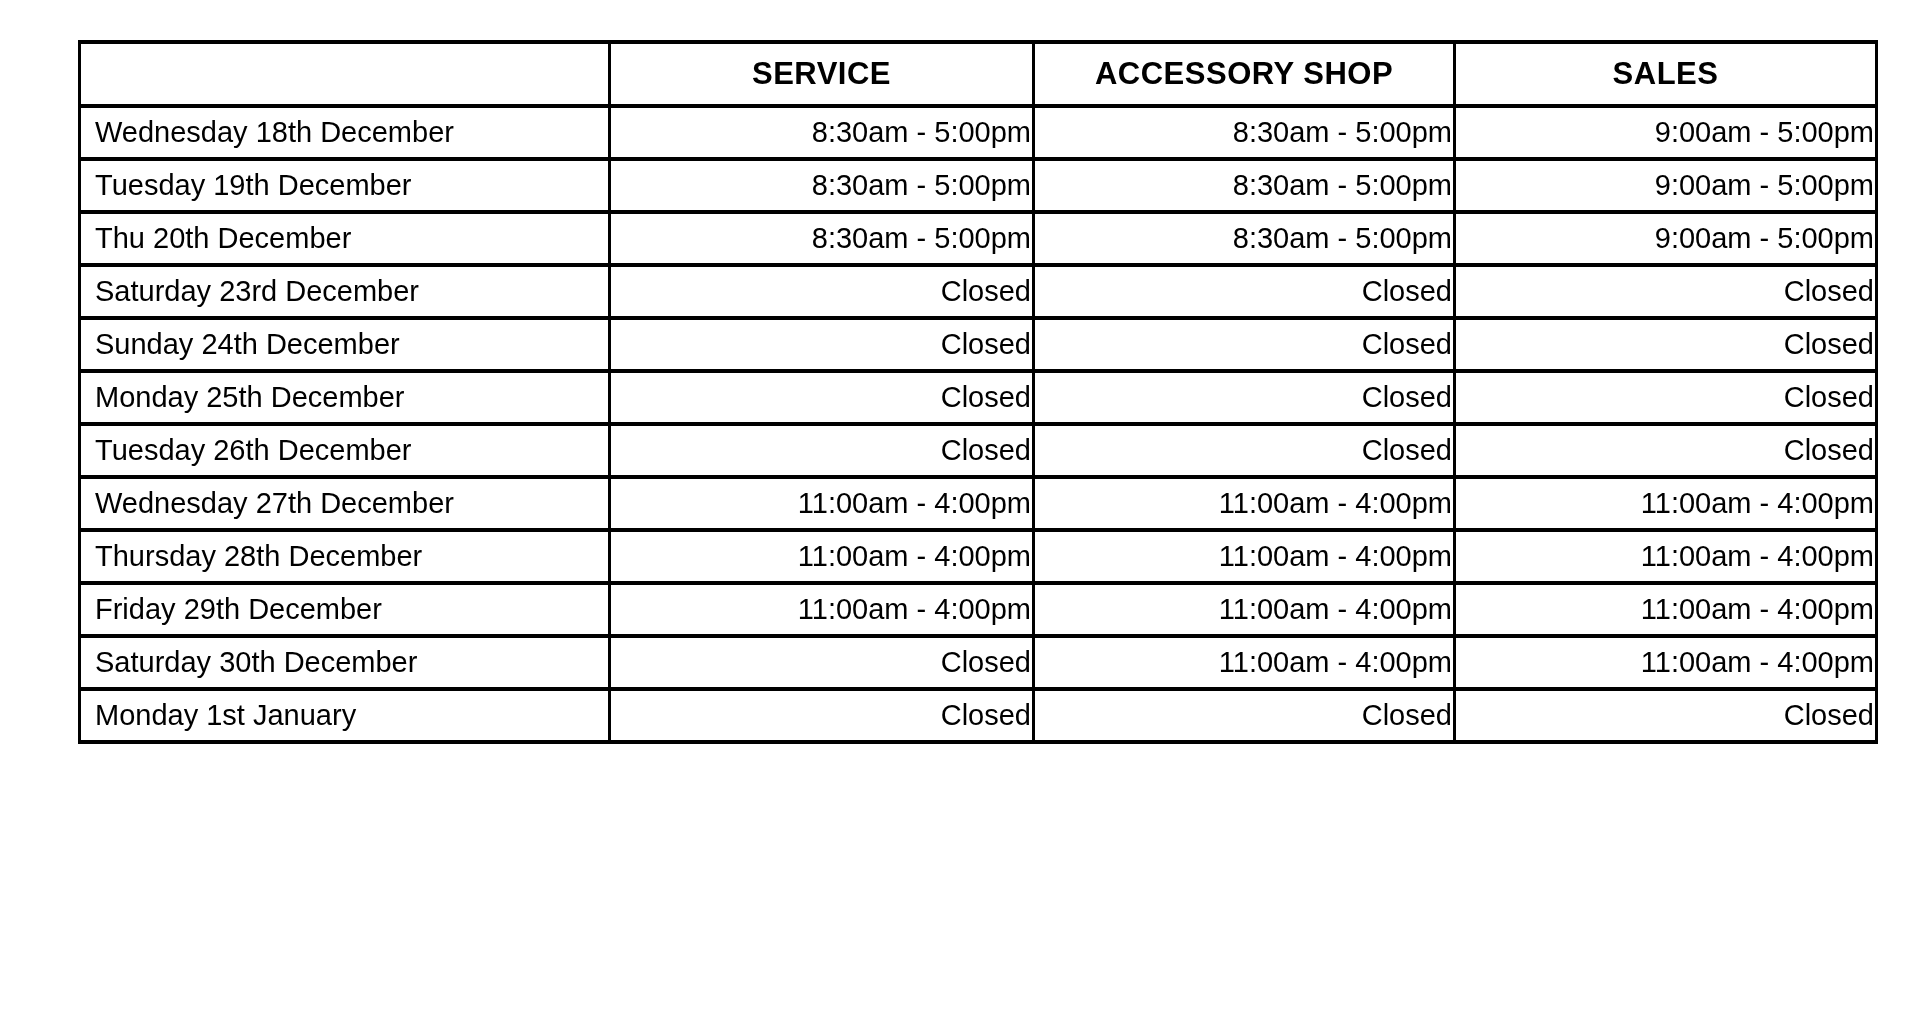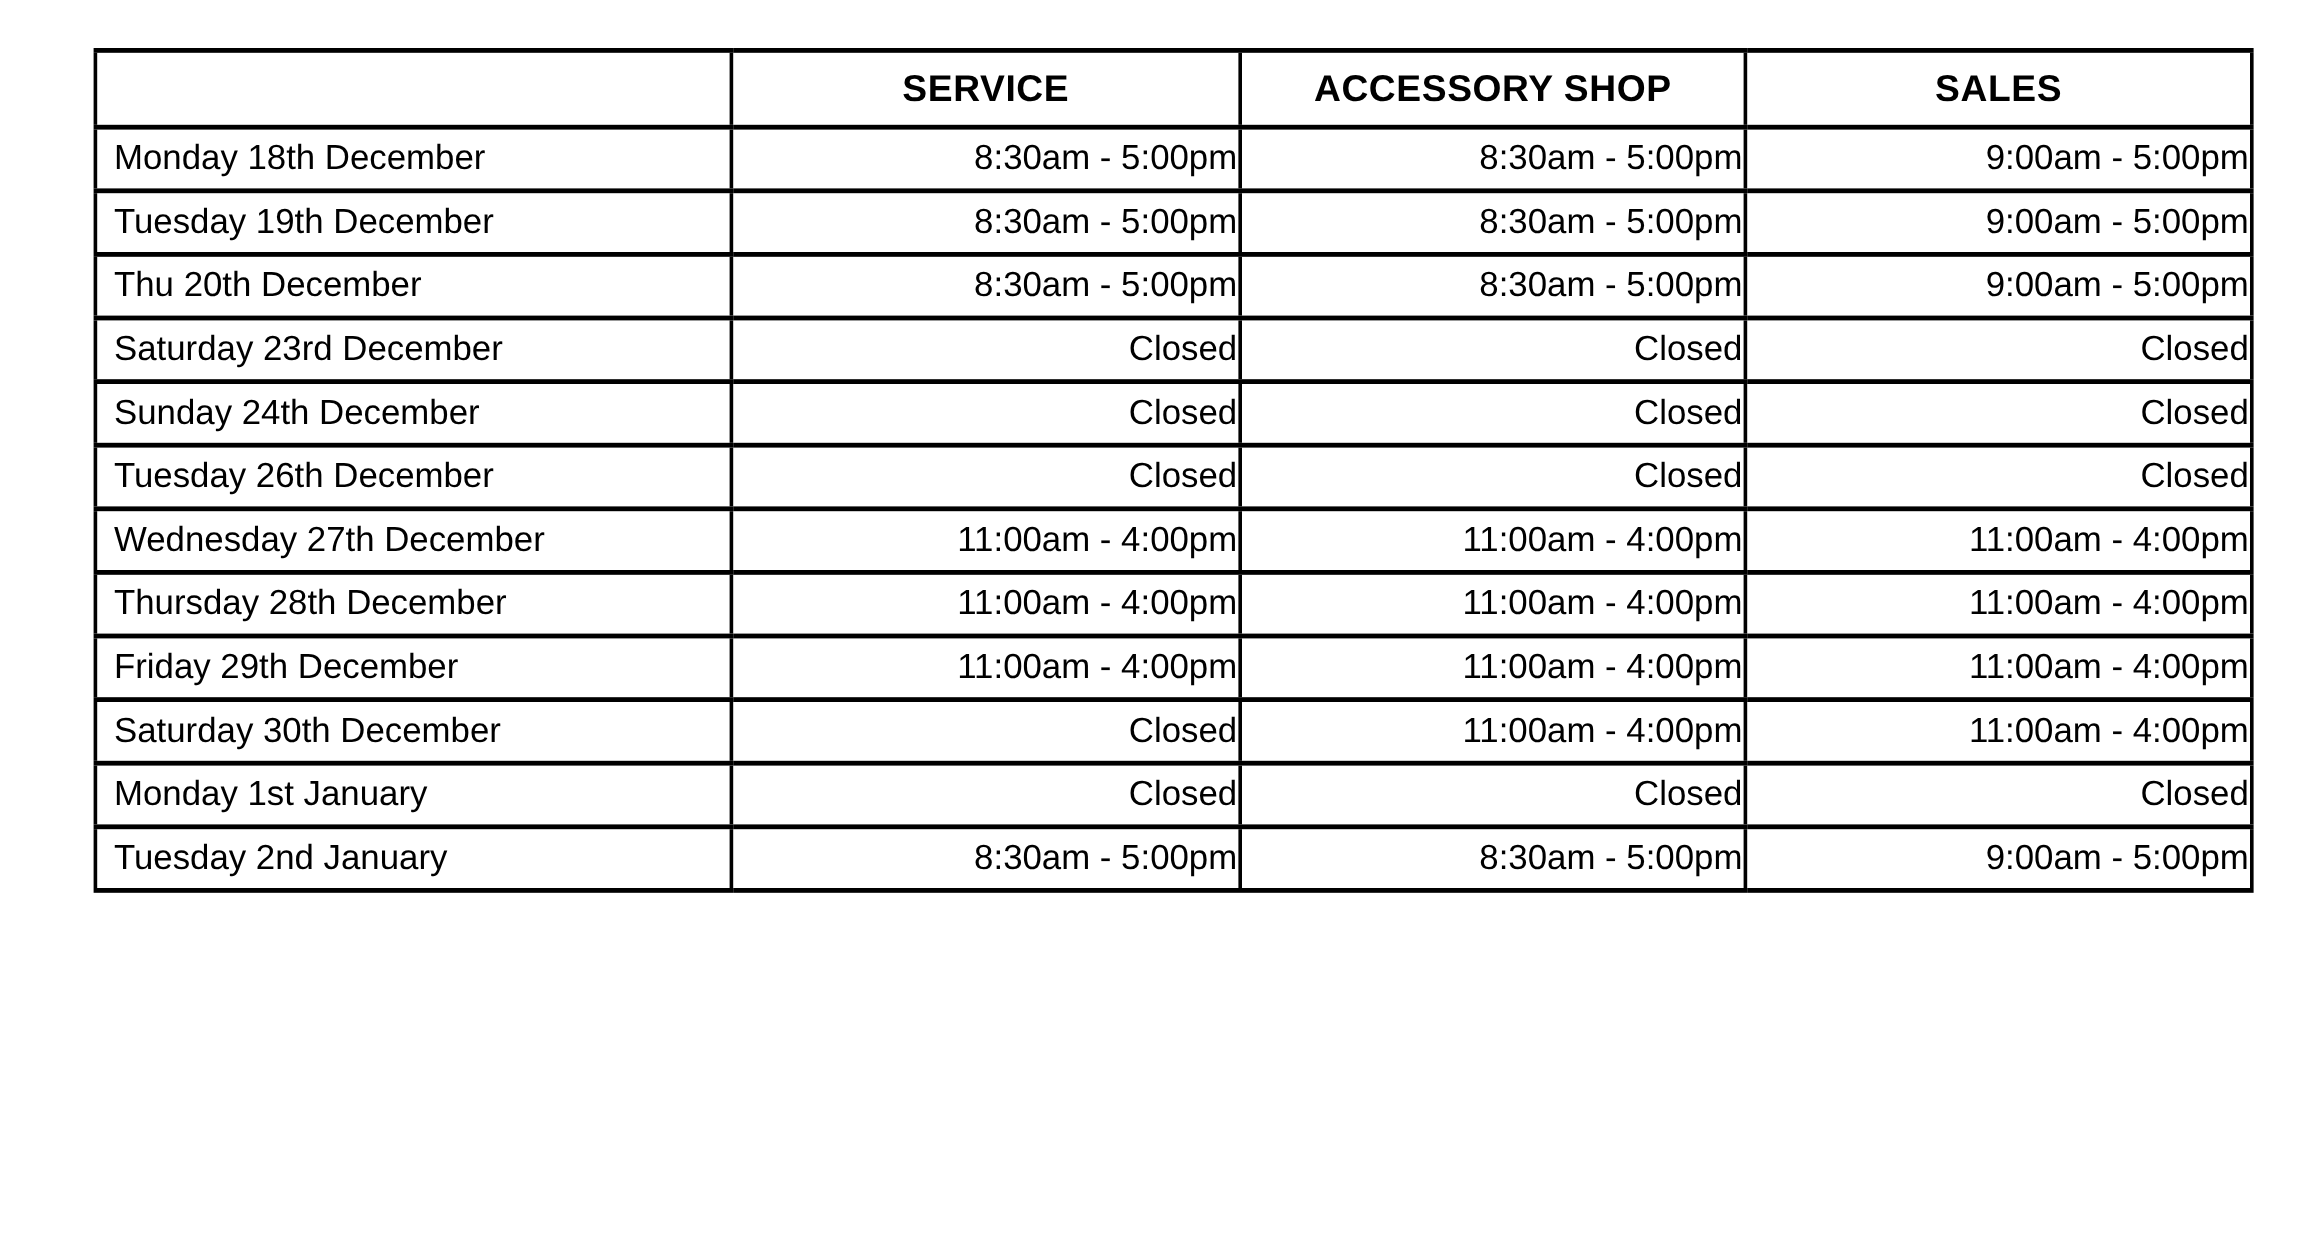--- a/index.html
+++ b/index.html
@@ -68,21 +68,21 @@
     <thead>
       <tr>
         <th class="col-date"></th>
         <th class="col-time">SERVICE</th>
         <th class="col-time">ACCESSORY SHOP</th>
         <th class="col-time">SALES</th>
       </tr>
     </thead>
     <tbody id="hours-body">
         <tr>
-          <td class="col-date">Monday 18th December</td>
+          <td class="col-date">Wednesday 18th December</td>
           <td class="col-time">8:30am - 5:00pm</td>
           <td class="col-time">8:30am - 5:00pm</td>
           <td class="col-time">9:00am - 5:00pm</td>
         </tr>
         <tr>
           <td class="col-date">Tuesday 19th December</td>
           <td class="col-time">8:30am - 5:00pm</td>
           <td class="col-time">8:30am - 5:00pm</td>
           <td class="col-time">9:00am - 5:00pm</td>
         </tr>
@@ -93,20 +93,26 @@
           <td class="col-time">9:00am - 5:00pm</td>
         </tr>
         <tr>
           <td class="col-date">Saturday 23rd December</td>
           <td class="col-time">Closed</td>
           <td class="col-time">Closed</td>
           <td class="col-time">Closed</td>
         </tr>
         <tr>
           <td class="col-date">Sunday 24th December</td>
+          <td class="col-time">Closed</td>
+          <td class="col-time">Closed</td>
+          <td class="col-time">Closed</td>
+        </tr>
+        <tr>
+          <td class="col-date">Monday 25th December</td>
           <td class="col-time">Closed</td>
           <td class="col-time">Closed</td>
           <td class="col-time">Closed</td>
         </tr>
         <tr>
           <td class="col-date">Tuesday 26th December</td>
           <td class="col-time">Closed</td>
           <td class="col-time">Closed</td>
           <td class="col-time">Closed</td>
         </tr>
@@ -133,21 +139,15 @@
           <td class="col-time">Closed</td>
           <td class="col-time">11:00am - 4:00pm</td>
           <td class="col-time">11:00am - 4:00pm</td>
         </tr>
         <tr>
           <td class="col-date">Monday 1st January</td>
           <td class="col-time">Closed</td>
           <td class="col-time">Closed</td>
           <td class="col-time">Closed</td>
         </tr>
-        <tr>
-          <td class="col-date">Tuesday 2nd January</td>
-          <td class="col-time">8:30am - 5:00pm</td>
-          <td class="col-time">8:30am - 5:00pm</td>
-          <td class="col-time">9:00am - 5:00pm</td>
-        </tr>
       </tbody>
   </table>
 </div>
 
 </body></html>

